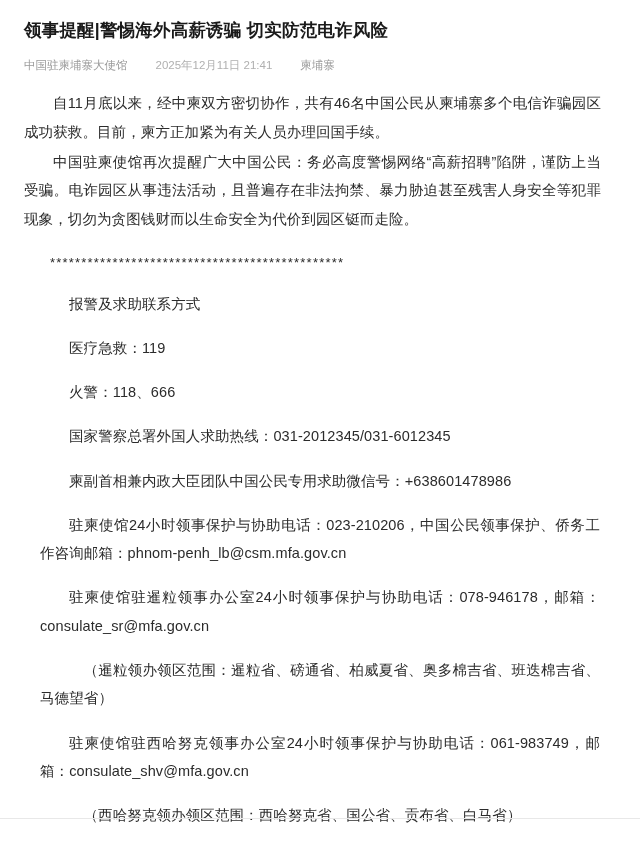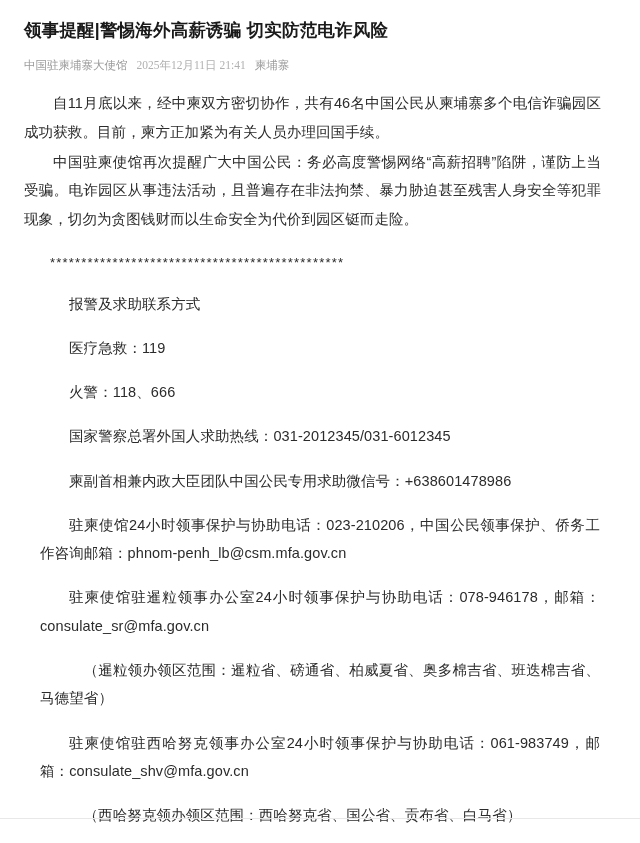--- a/index.html
+++ b/index.html
@@ -30,29 +30,28 @@
     line-height: 1.45;
     letter-spacing: 0.2px;
     margin: 0 0 14px 0;
   }
   .meta {
     font-size: 11.5px;
     color: #9a9a9a;
     margin: 0 0 16px 0;
     display: flex;
     align-items: center;
-    gap: 9px;
+    gap: 28px;
     line-height: 1.4;
   }
   .meta .source {
     color: #9a9a9a;
   }
   .meta .date {
     color: #b0b0b0;
-    font-family: Liberation Serif, serif;
   }
   .meta .place {
     color: #9a9a9a;
   }
   .body-text {
     font-size: 14.5px;
     color: #2b2b2b;
     line-height: 1.95;
     letter-spacing: 0.1px;
   }

